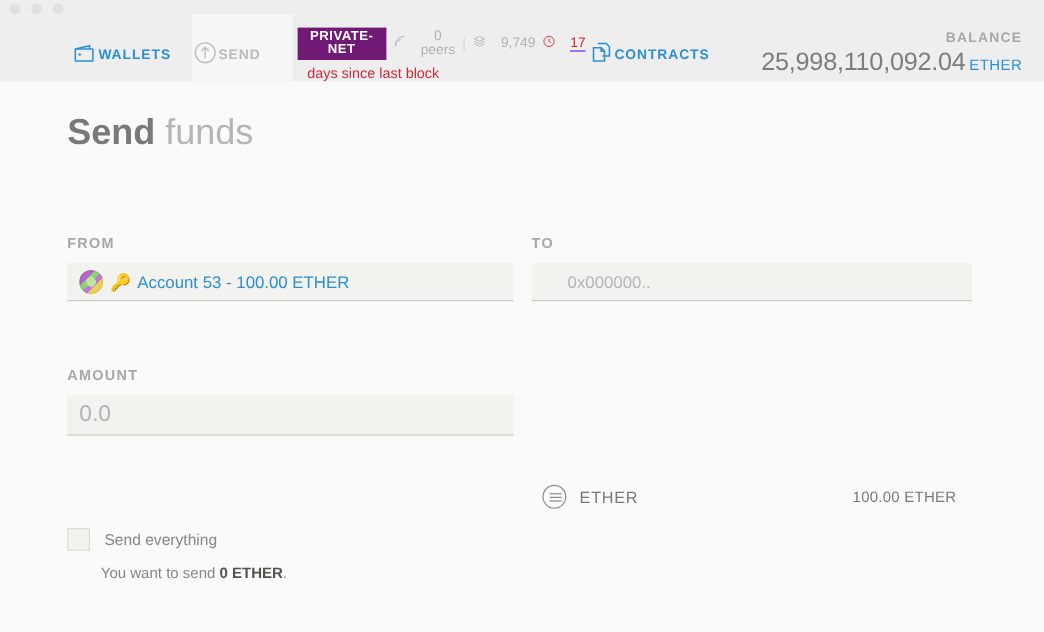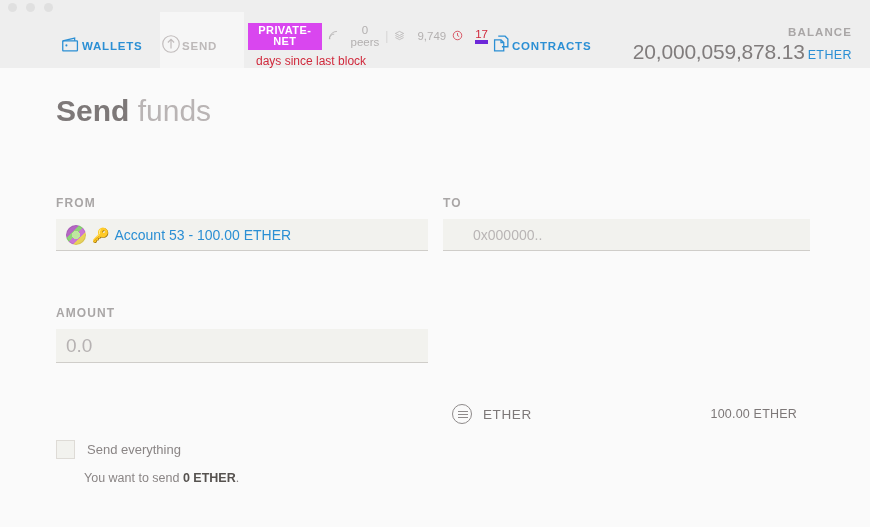--- a/index.html
+++ b/index.html
@@ -47,28 +47,28 @@
 
   .nav-icon { height: 24px; display: flex; align-items: center; justify-content: center; }
 
   
   .netstat {
     position: absolute; left: 248px; top: 16px; width: 240px;
     text-align: center;
   }
   .netstat-row1 { display: flex; align-items: center; justify-content: flex-start; gap: 6px; height: 16px; }
   .badge-private {
-    background: #d946ef; color: #ffffff;
+    background: #701a75; color: #ffffff;
     font-size: 11px; font-weight: 700; letter-spacing: 0.4px;
     padding: 2px 6px 3px 6px; line-height: 1;
     display: inline-block;
   }
   .stat { color: #b3b0b0; font-size: 11.5px; display: inline-flex; align-items: center; gap: 12px; }
   .stat.alert { color: #d0293c; }
-  .stat.alert .stat-val { border-bottom: 4px solid #6d28d9; text-align: right; }
+  .stat.alert .stat-val { border-bottom: 1px solid #6d28d9; text-align: right; }
   .sep { color: #d6d4d4; font-size: 12px; }
   .netstat-row2 {
     color: #d0293c; font-size: 12px; margin-top: 10px; text-align: left;
     padding-left: 8px;
   }
 
   
   .balance-box {
     position: absolute; right: 18px; top: 14px; text-align: right; margin-left: 40px;
   }
@@ -229,21 +229,21 @@
         <path d="M5 7.5 L12 7.5 L15 10.5 L15 19.5 L5 19.5 Z"></path>
         <path d="M12 7.5 L12 10.5 L15 10.5"></path>
       </svg>
     </span>
     <span class="tab-label">CONTRACTS</span>
   </div>
 
   <div class="balance-box">
     <div class="balance-label">BALANCE</div>
     <div class="balance-value-row">
-      <span class="balance-amount">20,000,059,878.13</span><span class="balance-unit">ETHER</span>
+      <span class="balance-amount">25,998,110,092.04</span><span class="balance-unit">ETHER</span>
     </div>
   </div>
 </div>
 
 <div class="main">
 
   <h1 class="page-title">
     <span class="strong">Send</span>
     <span>funds</span>
   </h1>

